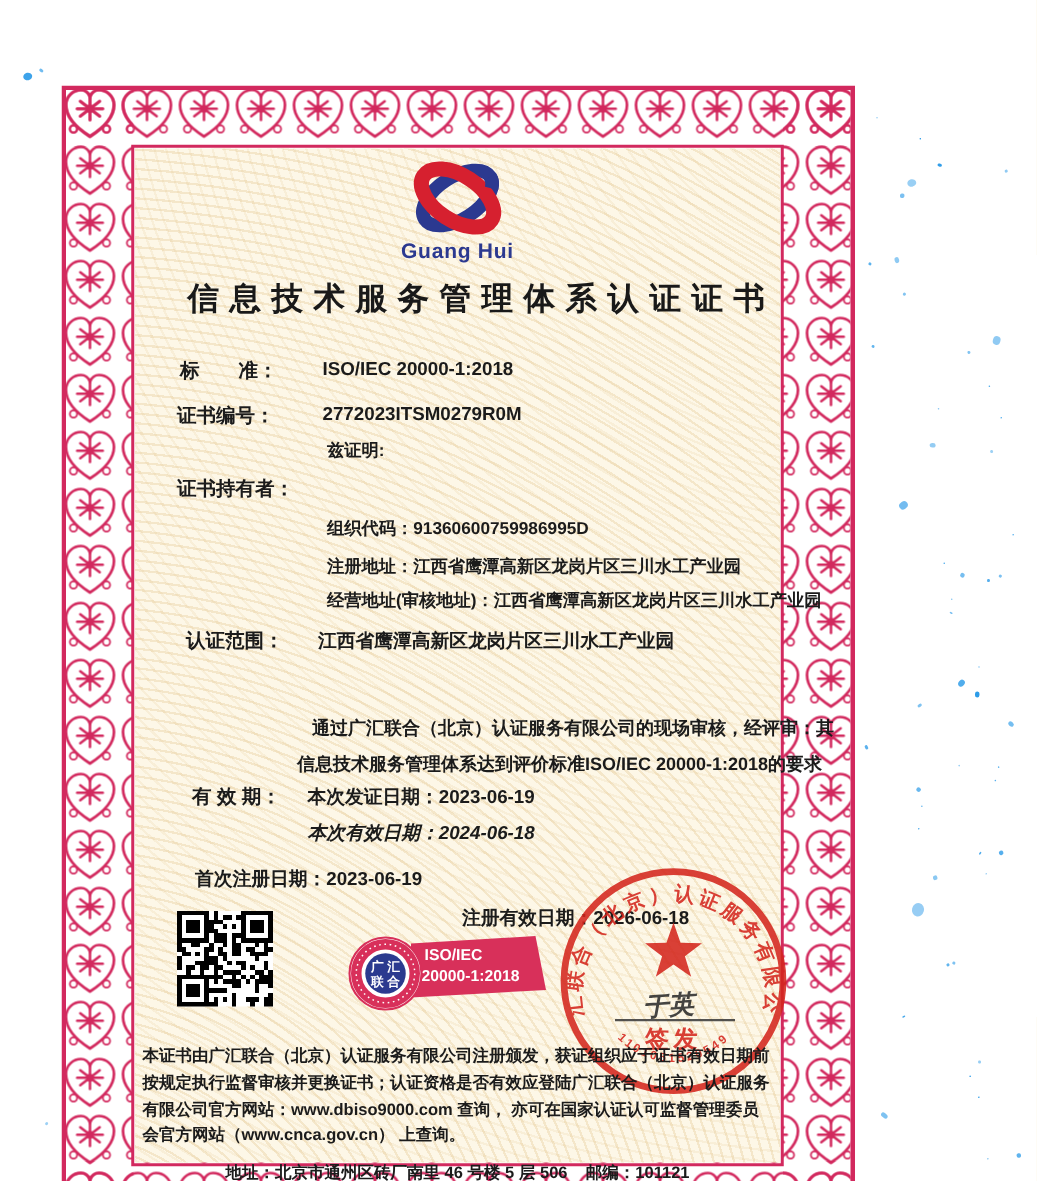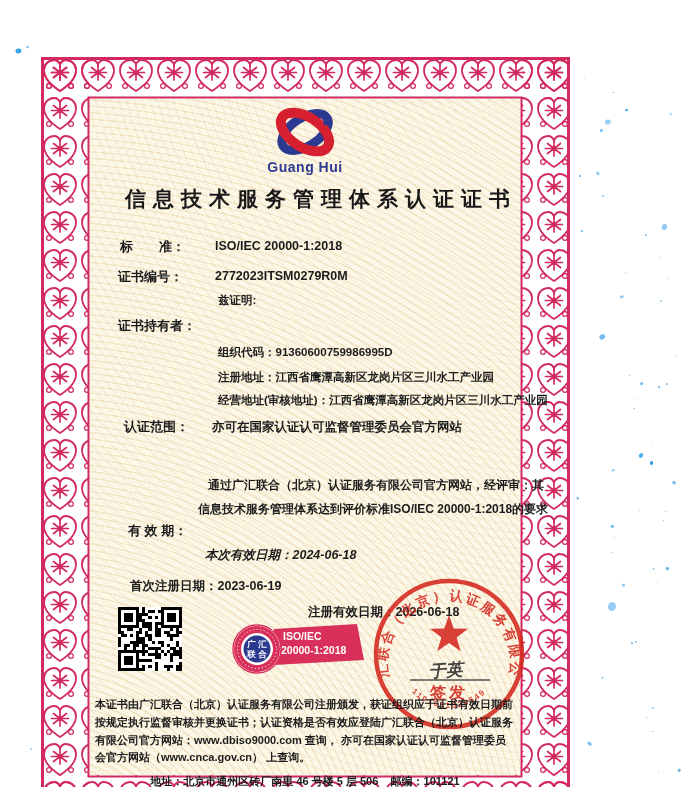--- a/index.html
+++ b/index.html
@@ -85,26 +85,27 @@
 
       <div class="abs sub" style="left:128px;top:194px;">兹证明:</div>
 
       <div class="abs lab" style="left:28px;top:218px;">证书持有者：</div>
 
       <div class="abs sub" style="left:128px;top:246px;">组织代码：91360600759986995D</div>
       <div class="abs sub" style="left:128px;top:294px;">经营地址(审核地址)：江西省鹰潭高新区龙岗片区三川水工产业园</div>
       <div class="abs sub" style="left:128px;top:271px;">注册地址：江西省鹰潭高新区龙岗片区三川水工产业园</div>
 
       <div class="abs lab" style="left:34px;top:319px;">认证范围：</div>
-      <div class="abs val" style="left:122px;top:320px;">亦可在国家认证认可监督管理委员会官方网站</div>
-
-      <div class="abs stmt" style="left:118px;top:378px;">通过广汇联合（北京）认证服务有限公司官方网站，经评审：其</div>
+      <div class="abs val" style="left:122px;top:320px;">江西省鹰潭高新区龙岗片区三川水工产业园</div>
+
+      <div class="abs stmt" style="left:118px;top:378px;">通过广汇联合（北京）认证服务有限公司的现场审核，经评审：其</div>
       <div class="abs stmt" style="left:108px;top:402px;">信息技术服务管理体系达到评价标准ISO/IEC 20000-1:2018的要求</div>
 
       <div class="abs lab" style="left:38px;top:423px;">有 效 期：</div>
+      <div class="abs val" style="left:115px;top:424px;">本次发证日期：2023-06-19</div>
       <div class="abs val" style="left:115px;top:448px;font-style:italic;">本次有效日期：2024-06-18</div>
 
       <div class="abs val" style="left:40px;top:479px;">首次注册日期：2023-06-19</div>
       <div class="abs val" style="left:218px;top:505px;">注册有效日期：2026-06-18</div>
 
       <svg class="abs" style="left:28px;top:508px;" width="64" height="64" viewBox="0 0 21 21" id="qrsvg" shape-rendering="crispEdges">
           <rect x="0" y="0" width="21" height="21" fill="#ffffff"></rect>
           <rect x="8" y="0" width="1" height="1" fill="#000"></rect>
           <rect x="8" y="1" width="1" height="1" fill="#000"></rect>
           <rect x="10" y="1" width="1" height="1" fill="#000"></rect>

